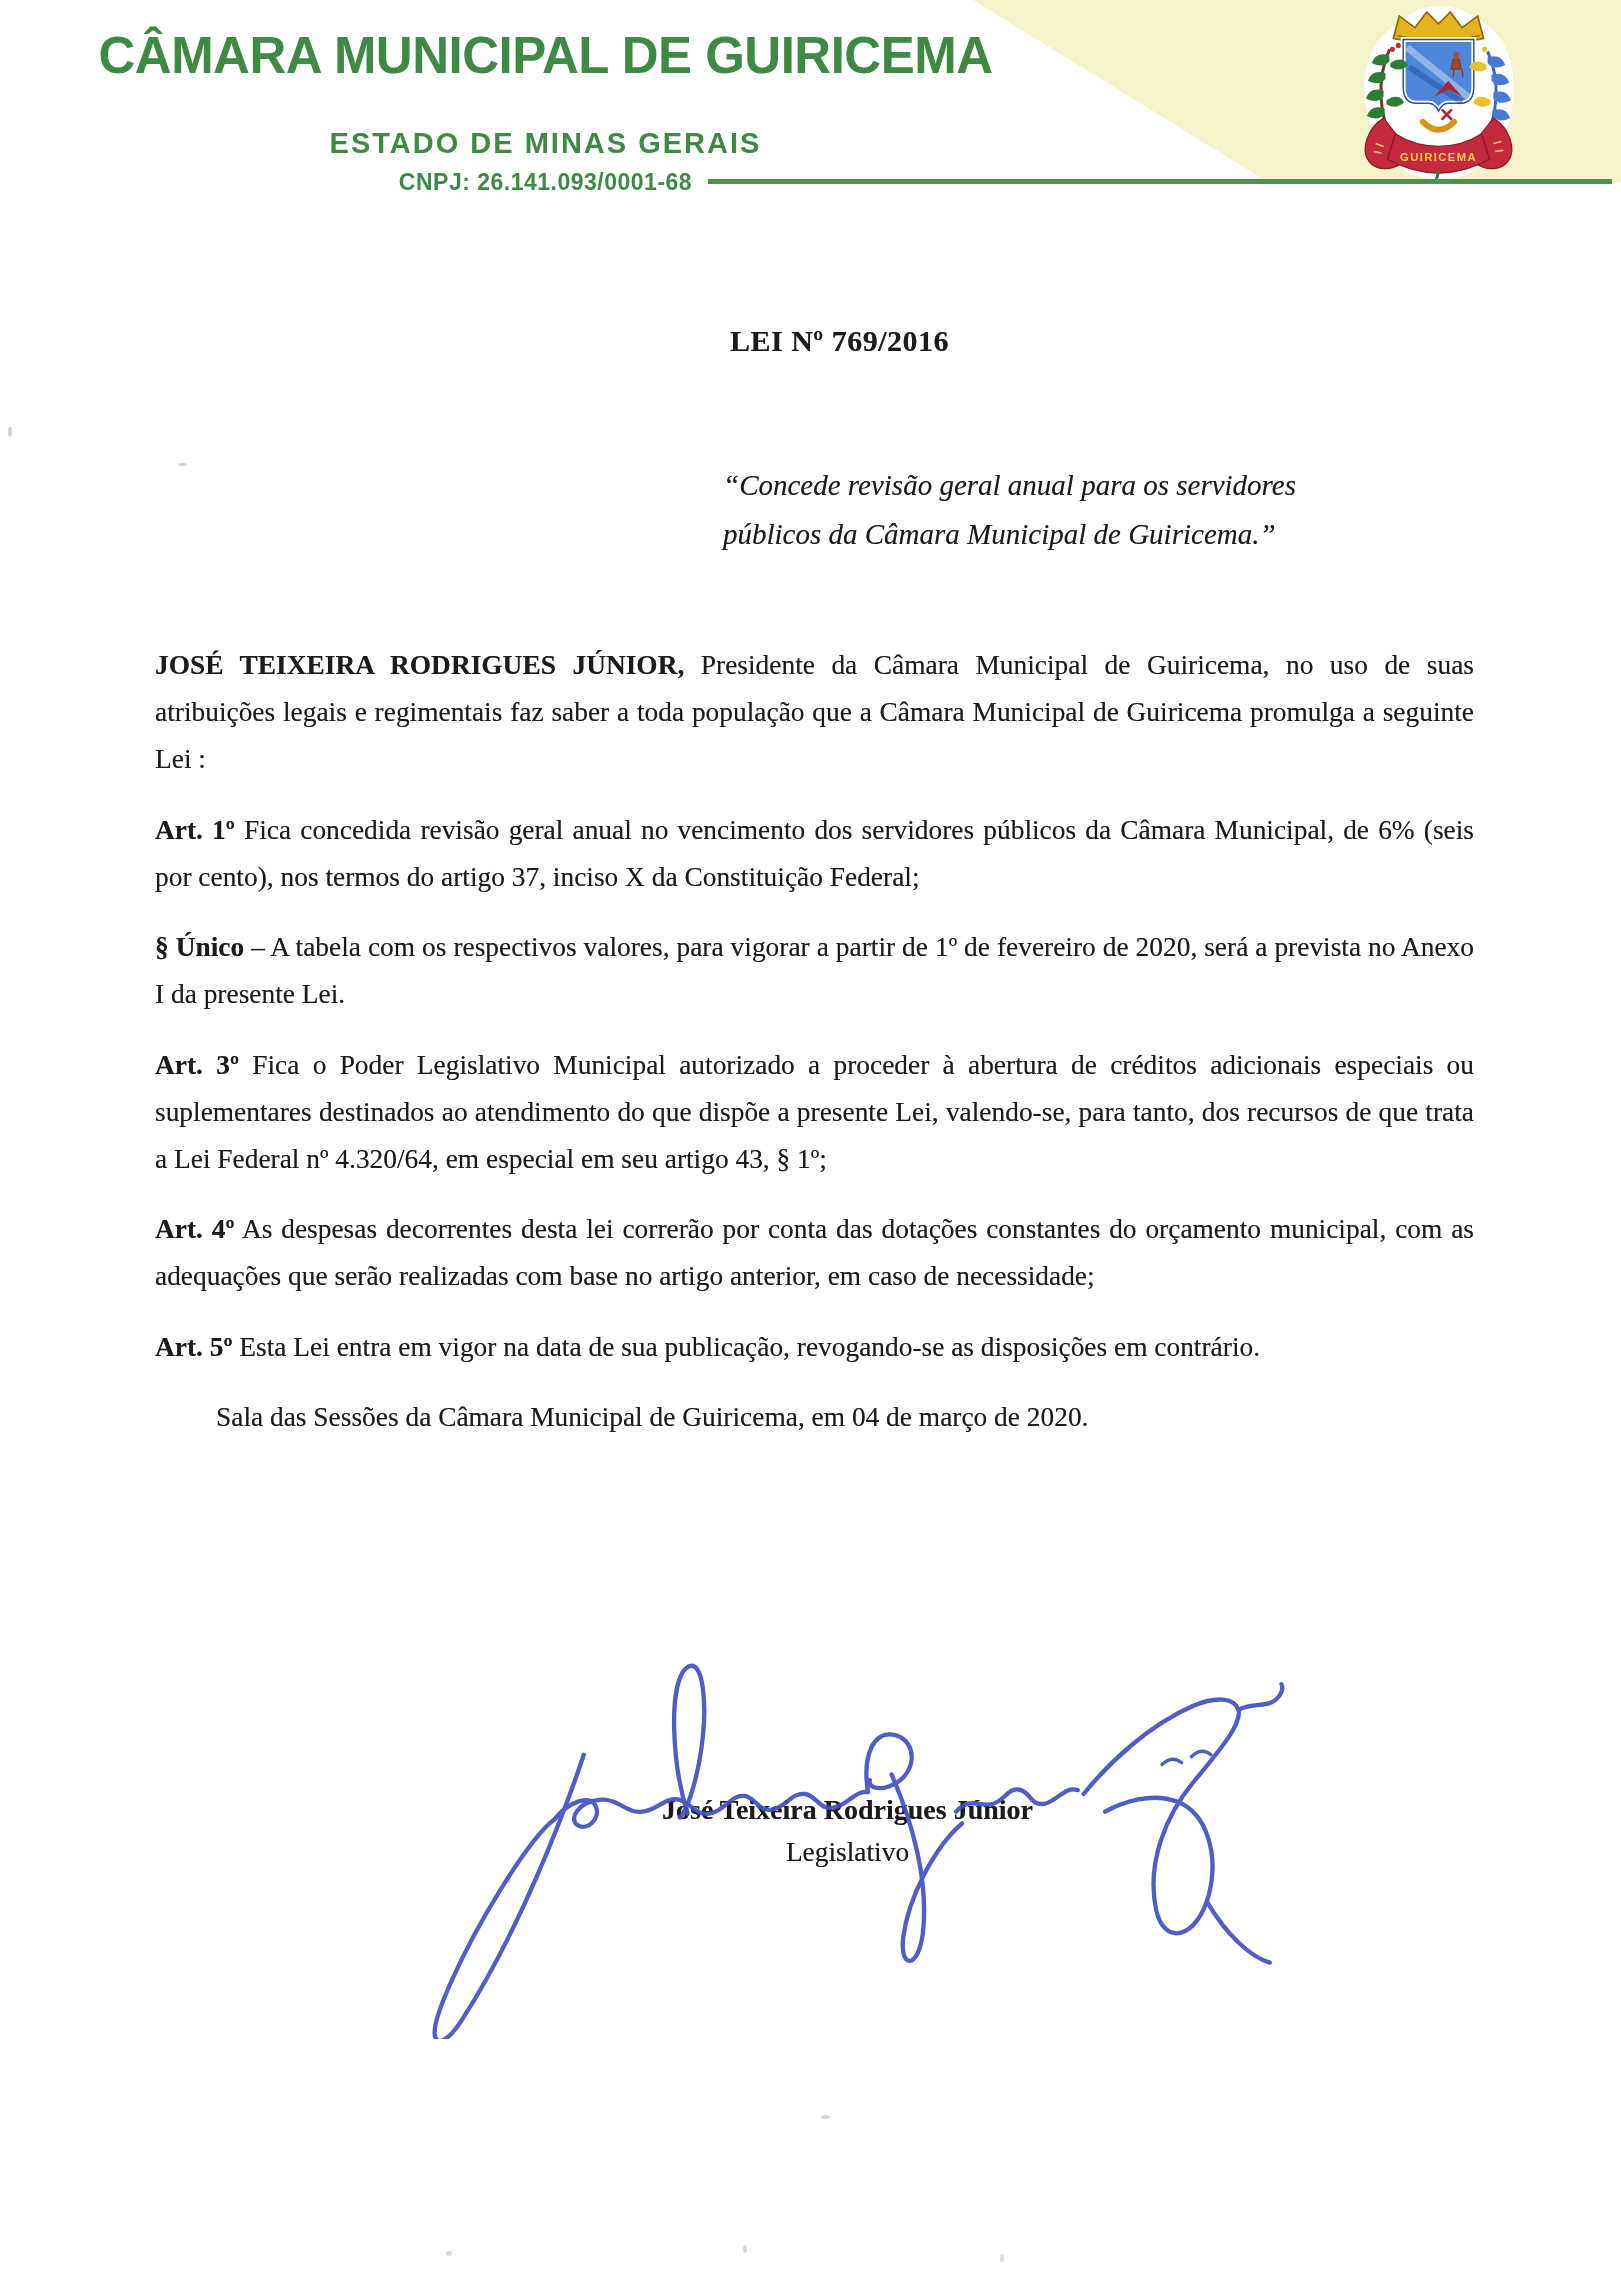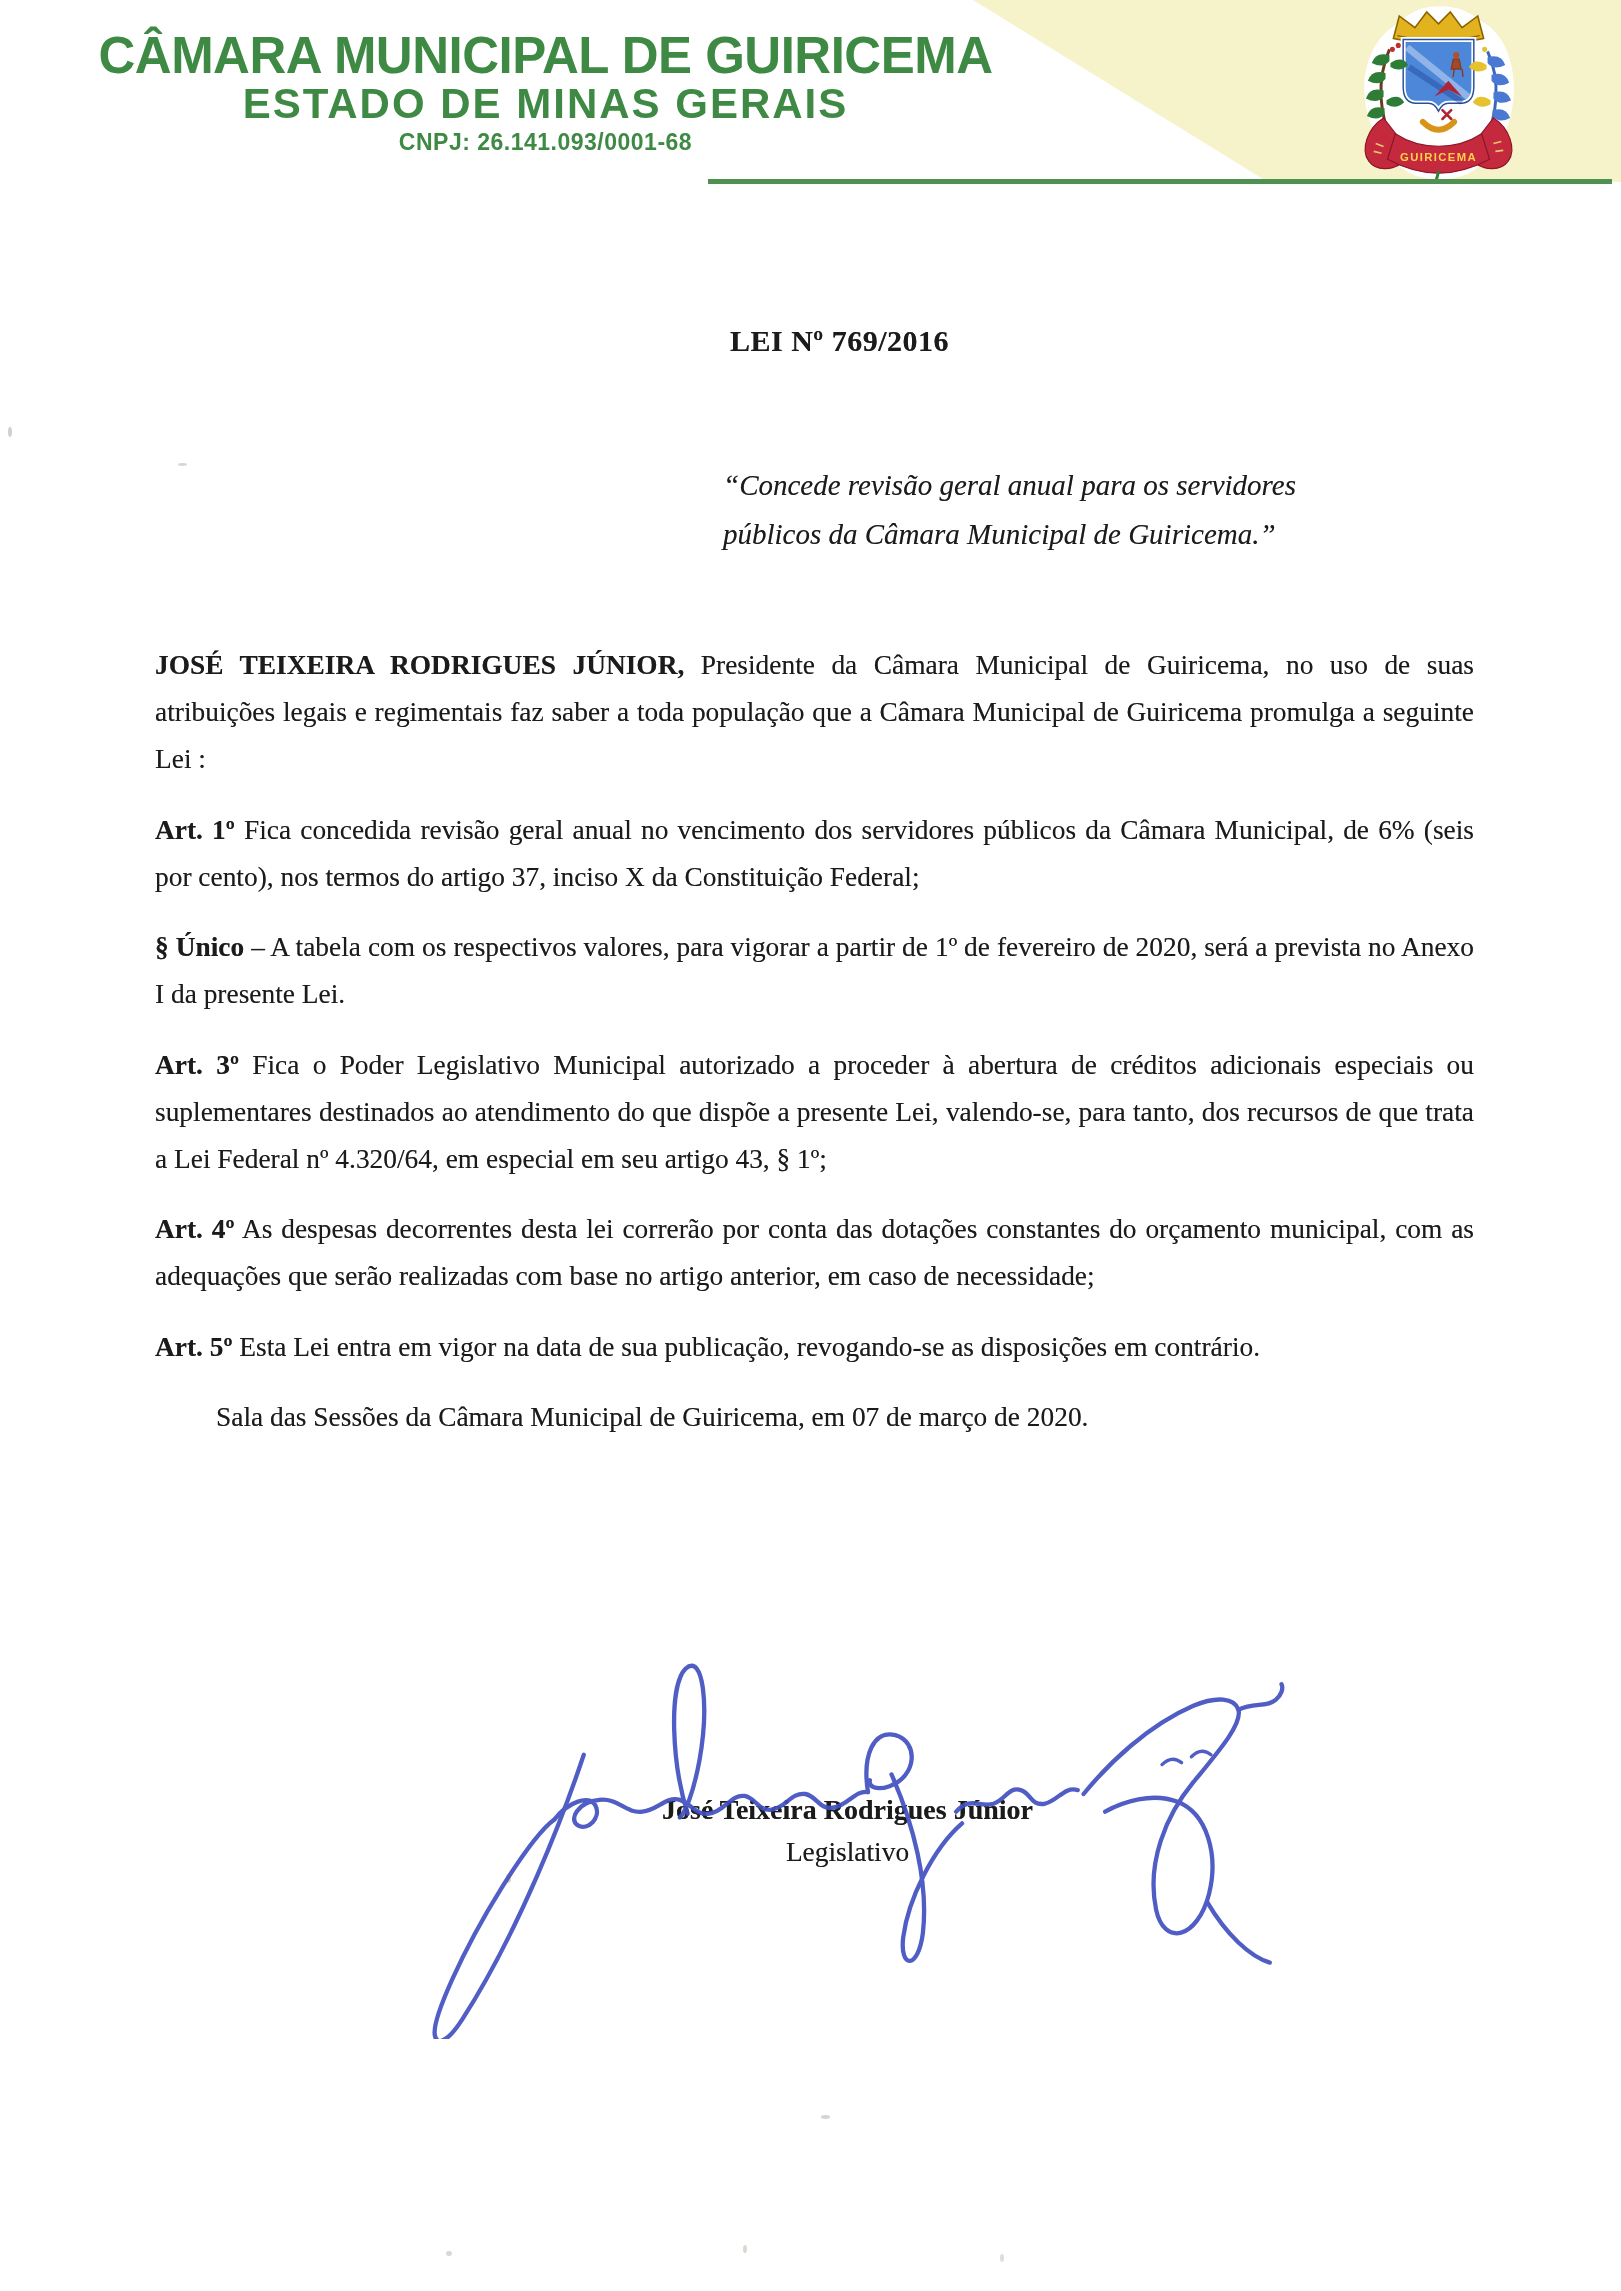--- a/index.html
+++ b/index.html
@@ -16,21 +16,21 @@
     position:absolute;left:973px;top:0;width:648px;height:182px;
     clip-path:polygon(0 0,100% 0,100% 100%,45.5% 100%);
   }
   .header-text{
     position:absolute;left:97px;top:29px;width:897px;
     text-align:center;
     font-family:"Liberation Sans", sans-serif;
     font-weight:bold;
   }
   .org-name{font-size:51px;line-height:53px;letter-spacing:-0.5px;white-space:nowrap;}
-  .state-line{font-size:42px;line-height:43px;letter-spacing:2px;white-space:nowrap;}
+  .state-line{font-size:29px;line-height:43px;letter-spacing:2px;white-space:nowrap;margin-top:40px;}
   .cnpj-line{font-size:23px;line-height:35px;letter-spacing:0.5px;white-space:nowrap;}
   .header-rule{position:absolute;left:708px;top:179px;width:904px;height:4.9px;}
   .crest{position:absolute;left:1360px;top:5.9px;width:157px;height:173px;}
   
   .doc-title{
     position:absolute;left:730px;top:324px;
     font-size:30px;font-weight:bold;white-space:nowrap;
     letter-spacing:0.5px;
     text-shadow:0 0 0.6px rgba(0,0,0,.5);
   }
@@ -141,21 +141,21 @@
     <div>públicos da Câmara Municipal de Guiricema.”</div>
   </div>
 
   <div class="body-text">
     <p><span class="lead">JOSÉ TEIXEIRA RODRIGUES JÚNIOR,</span><span> Presidente da Câmara Municipal de Guiricema, no uso de suas atribuições legais e regimentais faz saber a toda população que a Câmara Municipal de Guiricema promulga a seguinte Lei :</span></p>
     <p><span class="lead">Art. 1º</span><span> Fica concedida revisão geral anual no vencimento dos servidores públicos da Câmara Municipal, de 6% (seis por cento), nos termos do artigo 37, inciso X da Constituição Federal;</span></p>
     <p><span class="lead">§ Único</span><span> – A tabela com os respectivos valores, para vigorar a partir de 1º de fevereiro de 2020, será a prevista no Anexo I da presente Lei.</span></p>
     <p><span class="lead">Art. 3º</span><span> Fica o Poder Legislativo Municipal autorizado a proceder à abertura de créditos adicionais especiais ou suplementares destinados ao atendimento do que dispõe a presente Lei, valendo-se, para tanto, dos recursos de que trata a Lei Federal nº 4.320/64, em especial em seu artigo 43, § 1º;</span></p>
     <p><span class="lead">Art. 4º</span><span> As despesas decorrentes desta lei correrão por conta das dotações constantes do orçamento municipal, com as adequações que serão realizadas com base no artigo anterior, em caso de necessidade;</span></p>
     <p><span class="lead">Art. 5º</span><span> Esta Lei entra em vigor na data de sua publicação, revogando-se as disposições em contrário.</span></p>
-    <p class="closing">Sala das Sessões da Câmara Municipal de Guiricema, em 07 de março de 2020.</p>
+    <p class="closing">Sala das Sessões da Câmara Municipal de Guiricema, em 04 de março de 2020.</p>
   </div>
 
   <div class="sig-typed">
     <div class="sig-name">José Teixeira Rodrigues Júnior</div>
     <div class="sig-role">Legislativo</div>
   </div>
 
   <svg class="sig-ink" viewBox="0 0 960 400">
     <g fill="none" stroke="#4150c0" stroke-width="4.4" stroke-linecap="round" opacity="0.92">
       <path d="M216,110 C196,170 150,290 92,380 C78,402 66,408 64,396 C61,380 92,310 132,246 C152,214 172,186 186,176"></path>

